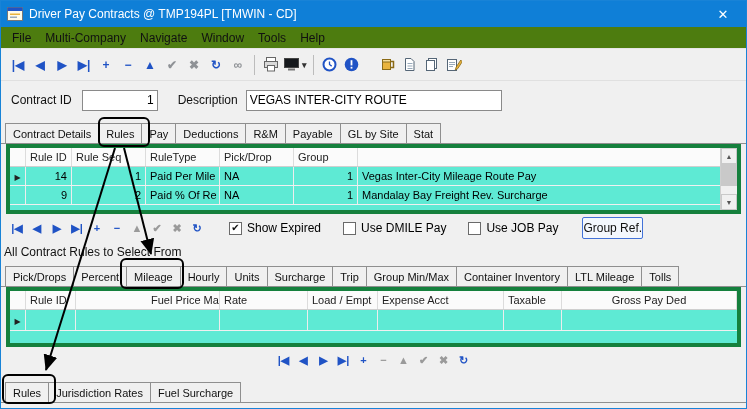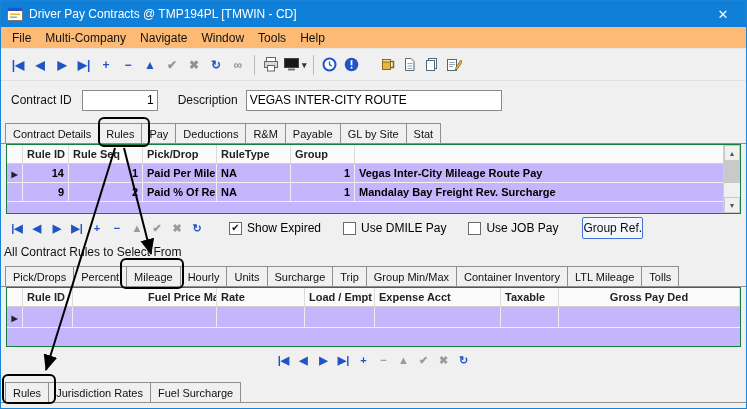--- a/index.html
+++ b/index.html
@@ -7,21 +7,21 @@
   body { font-family:"Liberation Sans", sans-serif; }
   .window {
     position:relative; width:747px; height:409px; overflow:hidden;
     background:#f0f0f0; border:1px solid #1883d7;
   }
   
   .titlebar { height:26px; background:#0f7fd7; color:#fff; display:flex; align-items:center; padding-left:6px; }
   .titlebar .title { font-size:12px; margin-left:6px; flex:1; white-space:nowrap; overflow:hidden; }
   .close-btn { width:46px; height:26px; display:flex; align-items:center; justify-content:center; font-size:13px; color:#fff; cursor:default; }
   
-  .menubar { height:22px; background:#fdba74; display:flex; align-items:center; padding-left:4px; border-bottom:1px solid #e6e6e6; }
+  .menubar { height:22px; background:#4d7c0f; display:flex; align-items:center; padding-left:4px; border-bottom:1px solid #e6e6e6; }
   .menu-item { font-size:12px; color:#111; padding:2px 7px; }
   
   .toolbar { height:32px; display:flex; align-items:center; padding-left:6px; border-bottom:1px solid #e0e0e0; }
   .tbtn { min-width:20px; height:22px; display:inline-flex; align-items:center; justify-content:center; margin:0 1px; font-size:12px; font-weight:bold; }
   .tbtn.blue { color:#2053c5; }
   .tbtn.gray { color:#8f9296; }
   .tsep { width:1px; height:20px; background:#bcbcbc; margin:0 5px; }
   .tgap { width:14px; }
   .dd { font-size:9px; color:#333; margin-left:2px; }
   
@@ -30,21 +30,21 @@
   .formrow input { height:21px; border:1px solid #8a8a8a; background:#fff; font-family:inherit; font-size:12px; padding:0 3px; }
   .inp-contract { width:76px; margin-left:10px; text-align:right; }
   .lbl-desc { margin-left:20px; }
   .inp-desc { width:256px; margin-left:8px; }
   
   .tabstrip { display:flex; align-items:flex-end; border-bottom:1px solid #8f8f8f; padding-left:4px; height:25px; }
   .tab { border:1px solid #8f8f8f; border-bottom:none; background:#f0f0f0; padding:4px 7px 3px; font-size:11px; color:#111; white-space:nowrap; }
   .tab + .tab { margin-left:-1px; }
   .tabs-bottom { margin-top:4px; height:26px; }
   
-  .grid { position:relative; margin:0 5px; background:#c4b5fd; border:1px solid #15803d; overflow:hidden;font-weight:bold; }
+  .grid { position:relative; margin:0 5px; background:#5eead4; border:4px solid #15803d; overflow:hidden; }
   .grid1 { height:70px; }
   .grid2 { height:60px; }
   .grow { display:flex; height:19px; line-height:18px; border-bottom:1px solid #f0f0f0; }
   .grid1 .grow { margin-right:17px; }
   .ghead { background:#fbfbfb; border-bottom:1px solid #cfcfcf; }
   .ghead .gc { border-right:1px solid #dcdcdc; color:#222; }
   .gc { padding:0 4px; border-right:1px solid #ededed; overflow:hidden; white-space:nowrap; font-size:11px; color:#000; }
   .gmarker { width:16px; flex:none; padding:0; text-align:center; }
   .rowmark { font-size:8px; color:#222; line-height:18px; }
   .g1-id { width:46px; flex:none; }  .grow:not(.ghead) .g1-id { text-align:right; }
@@ -194,22 +194,22 @@
     <span class="tab">Payable</span>
     <span class="tab">GL by Site</span>
     <span class="tab">Stat</span>
   </div>
 
   <div class="grid grid1">
     <div class="grow ghead">
       <div class="gc gmarker"></div>
       <div class="gc g1-id">Rule ID</div>
       <div class="gc g1-seq">Rule Seq</div>
+      <div class="gc g1-type">RuleType</div>
       <div class="gc g1-pick">Pick/Drop</div>
-      <div class="gc g1-type">RuleType</div>
       <div class="gc g1-group">Group</div>
     </div>
     <div class="grow">
       <div class="gc gmarker"><span class="rowmark">▶</span></div>
       <div class="gc g1-id">14</div>
       <div class="gc g1-seq">1</div>
       <div class="gc g1-type">Paid Per Mile</div>
       <div class="gc g1-pick">NA</div>
       <div class="gc g1-group">1</div>
       <div class="gc g1-desc">Vegas Inter-City Mileage Route Pay</div>

